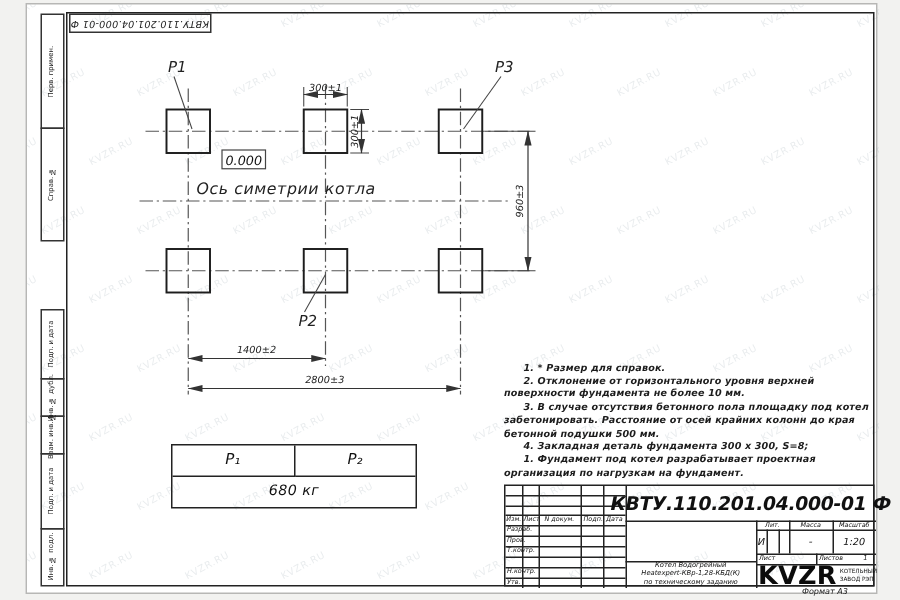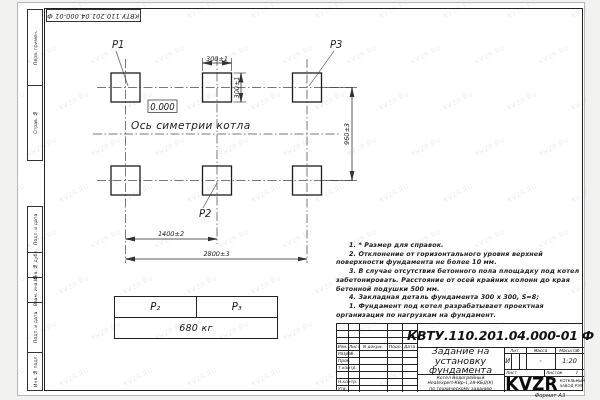--- a/index.html
+++ b/index.html
@@ -225,22 +225,22 @@
 
     <text class="pl" x="111" y="47">Р1</text>
     <text class="pl" x="198" y="216">Р2</text>
     <text class="pl" x="329" y="47">Р3</text>
 
     <text class="ac" x="130" y="128">Ось симетрии котла</text>
   </svg>
 
   <div class="abs" id="ltable">
     <div class="lrow">
+      <div class="lcell">Р₁</div>
       <div class="lcell">Р₂</div>
-      <div class="lcell">Р₃</div>
     </div>
     <div class="lrow">
       <div class="lcell">680 кг</div>
     </div>
   </div>
 
   <div class="abs" id="notes">
     <p class="note">1. * Размер для справок.</p>
     <p class="note">2. Отклонение от горизонтального уровня верхней поверхности фундамента не более 10 мм.</p>
     <p class="note">3. В случае отсутствия бетонного пола площадку под котел забетонировать. Расстояние от осей крайних колонн до края бетонной подушки 500 мм.</p>
@@ -283,25 +283,20 @@
     <div class="tb-txt" style="left:67px;top:20px;">Дата</div>
 
     <div class="tb-txt" style="left:1px;top:27.2px;">Разраб.</div>
     <div class="tb-txt" style="left:1px;top:34.2px;">Пров.</div>
     <div class="tb-txt" style="left:1px;top:41.2px;">Т.контр.</div>
     <div class="tb-txt" style="left:1px;top:55.2px;">Н.контр.</div>
     <div class="tb-txt" style="left:1px;top:62.2px;">Утв.</div>
 
     <div class="abs" id="docnum">КВТУ.110.201.04.000-01  Ф</div>
 
-    <div class="abs" id="ttitle">
-      <span>Задание на</span>
-      <span>установку</span>
-      <span>фундамента</span>
-    </div>
     <div class="abs" id="tsub">
       <span>Котел Водогрейный</span>
       <span>Heatexpert-КВр-1,28-КБД(К)</span>
       <span>по техническому заданию</span>
     </div>
 
     <div class="ccell" style="left:167px;top:23px;width:22px;height:6px;font-size:4.3px;">Лит.</div>
     <div class="ccell" style="left:189px;top:23px;width:29px;height:6px;font-size:4.3px;">Масса</div>
     <div class="ccell" style="left:218px;top:23px;width:29px;height:6px;font-size:4.3px;">Масштаб</div>
     <div class="ccell" style="left:167px;top:29px;width:7.3px;height:16px;font-size:6.5px;">И</div>

